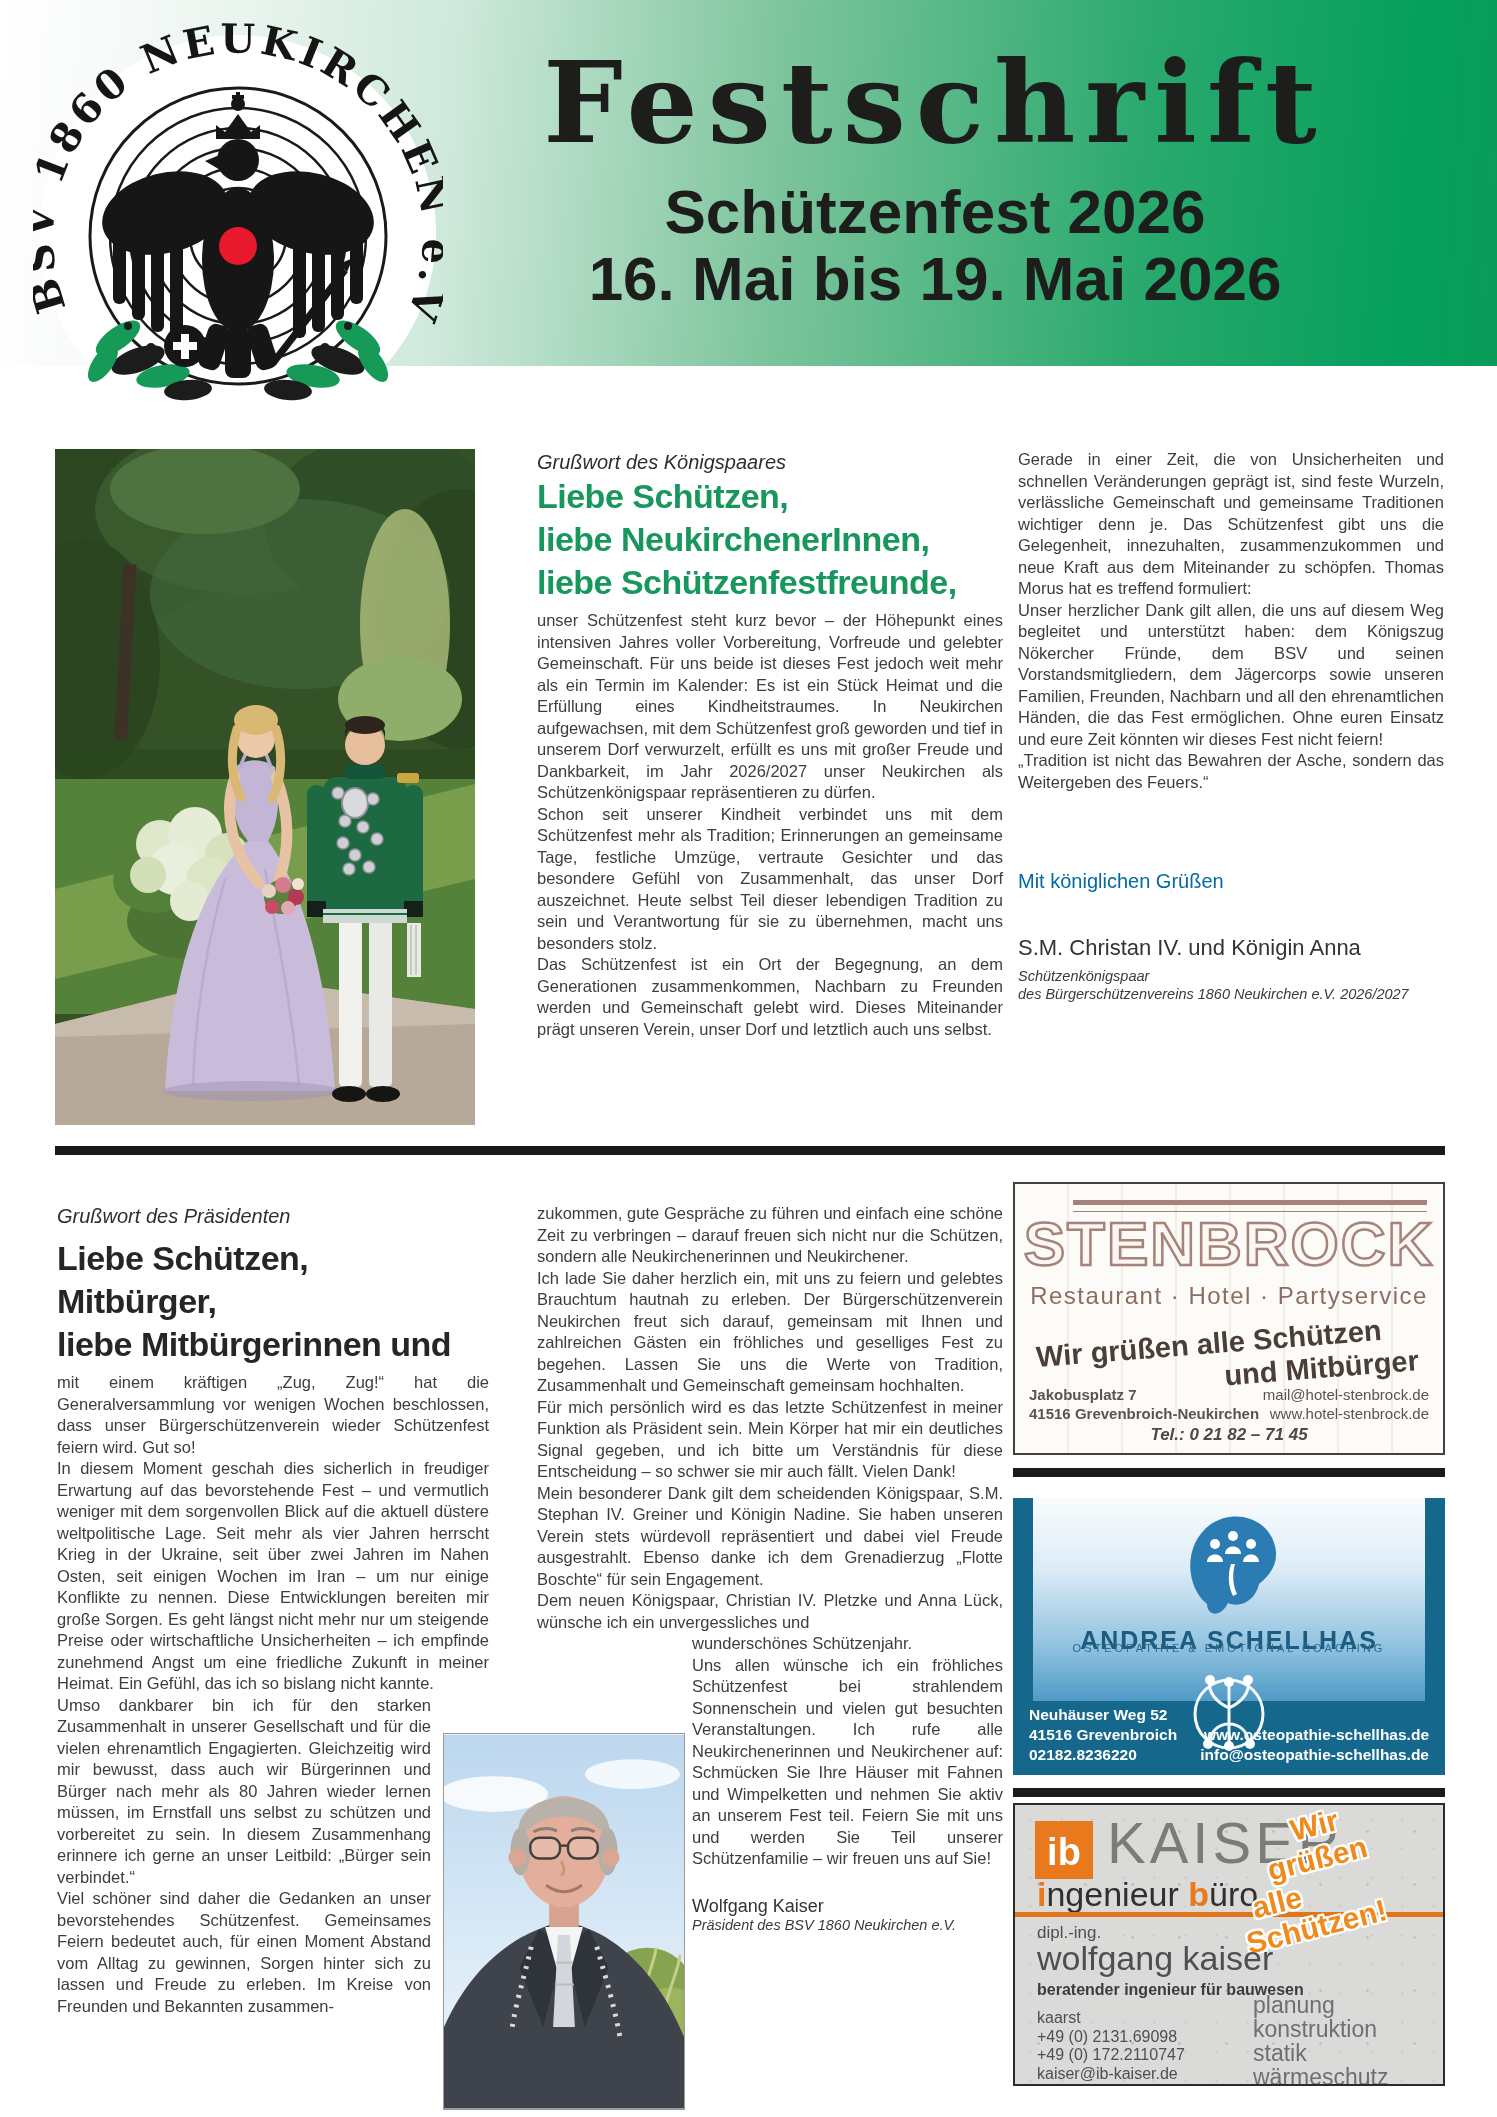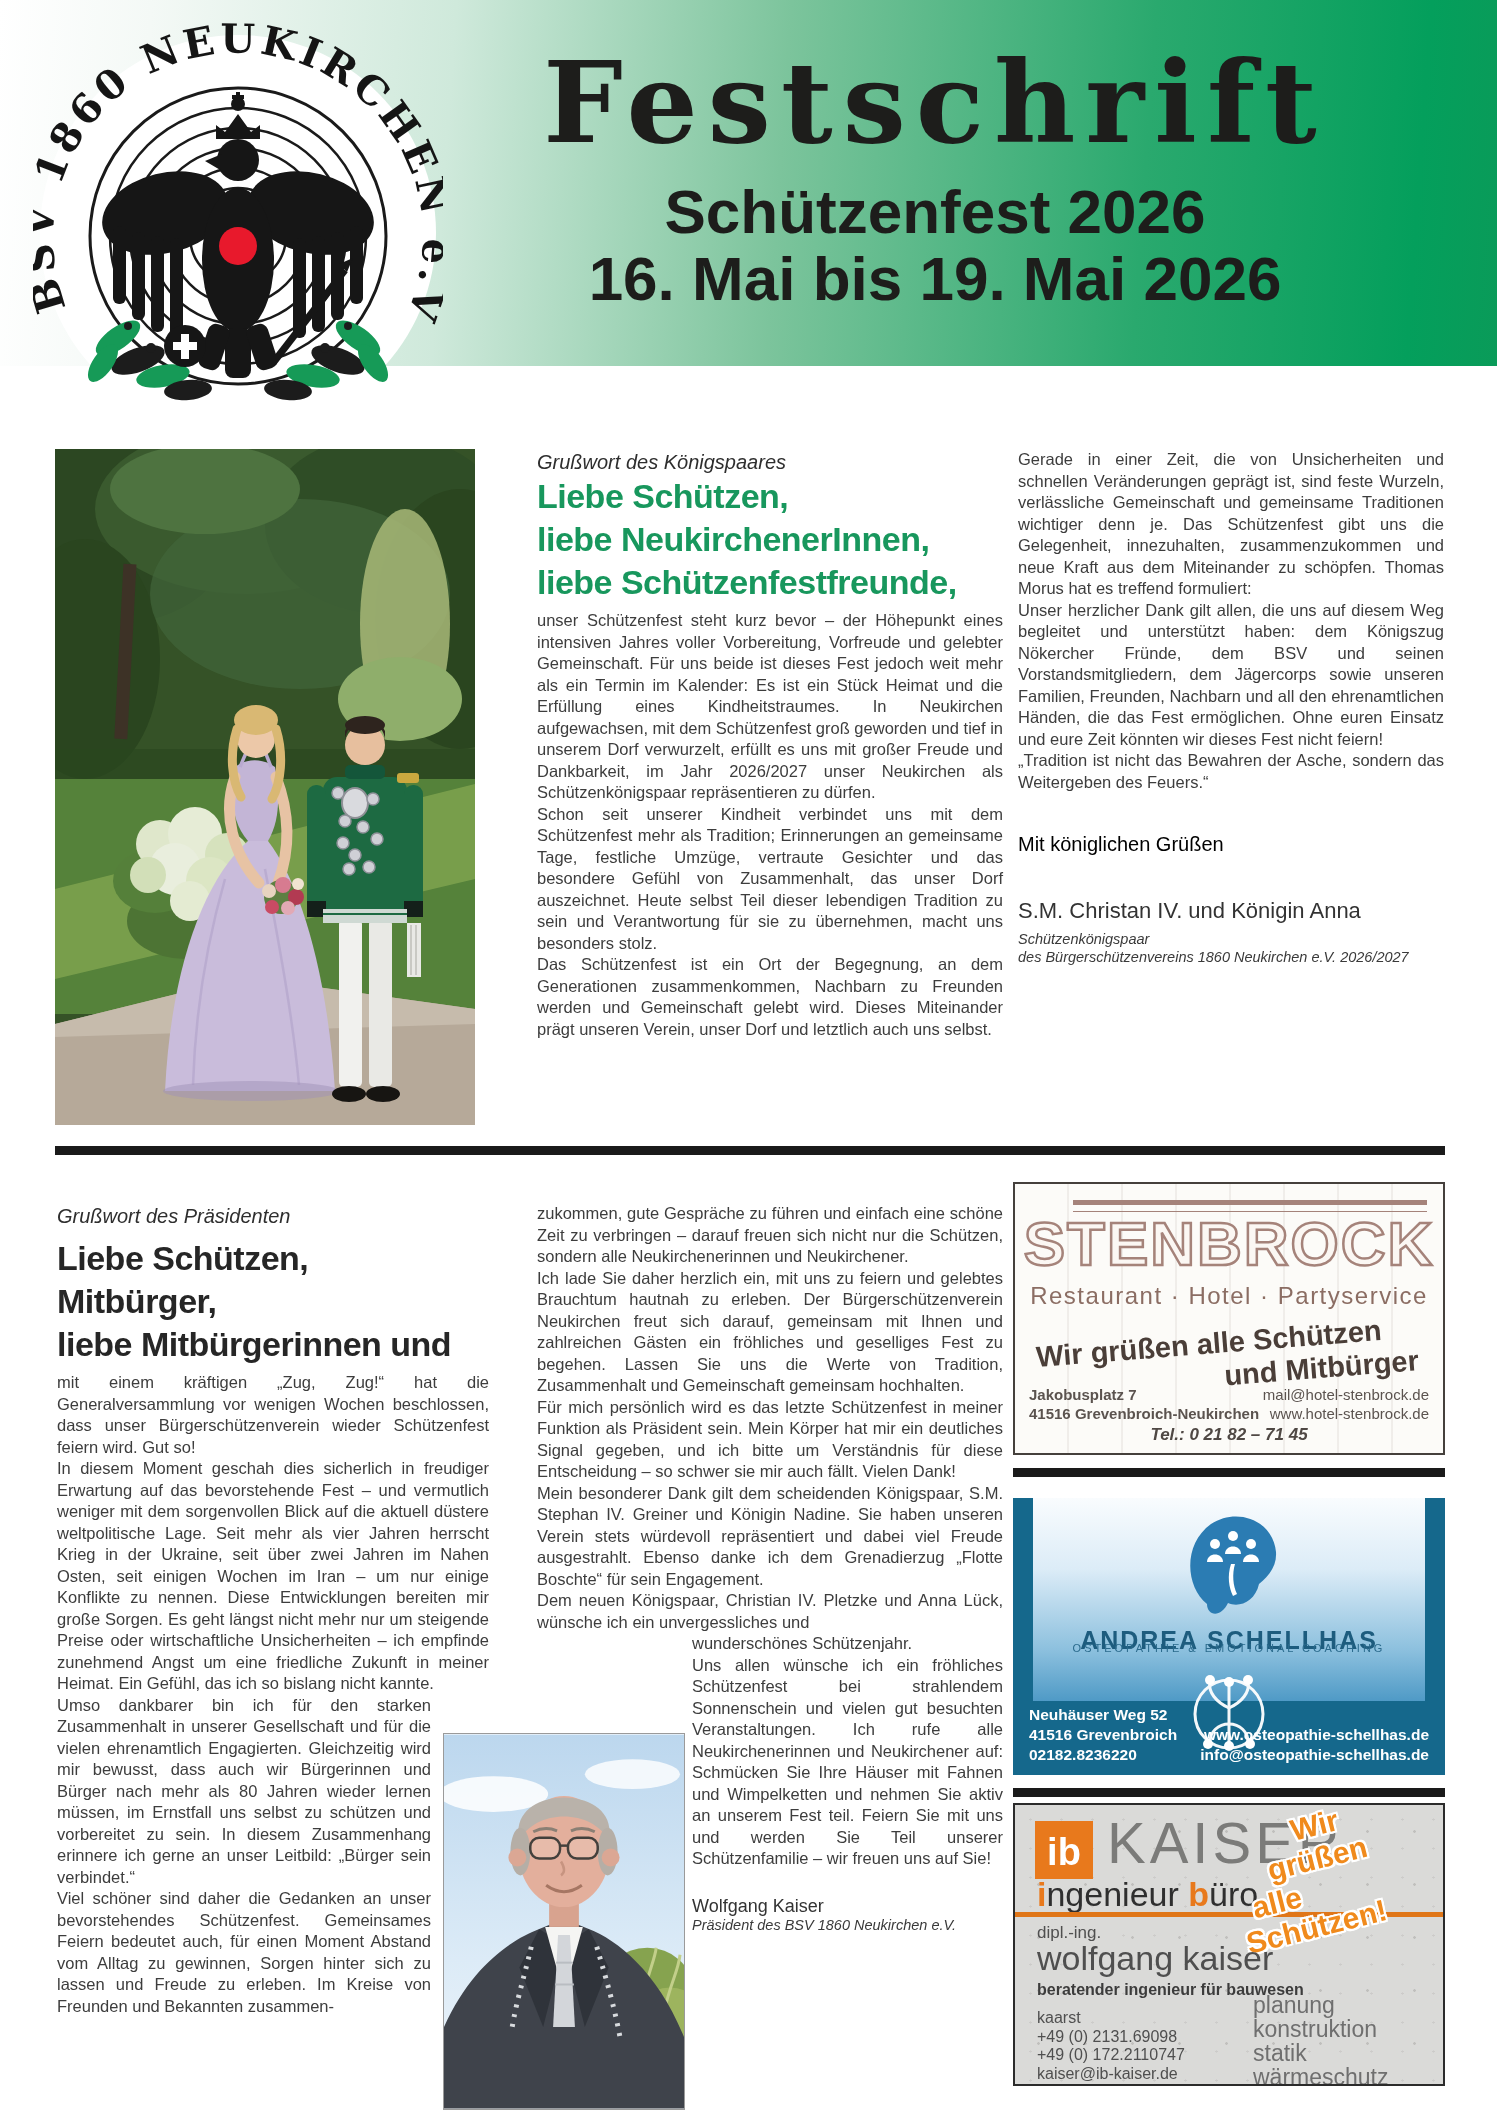--- a/index.html
+++ b/index.html
@@ -14,21 +14,21 @@
   .m-sub{font-weight:700;font-size:62px;line-height:67px;color:#1d1d1b;letter-spacing:0px;}
   .logo-wrap{position:absolute;left:33px;top:8px;width:410px;height:430px;}
   
   .col{position:absolute;}
   .kicker{font-style:italic;font-size:20px;line-height:26px;color:#2e2e2e;}
   .headline{font-weight:700;font-size:34px;line-height:43px;letter-spacing:-0.5px;}
   .headline.green{color:#18975d;}
   .headline.black{color:#262626;margin-top:8px;}
   .p,.quote{margin:0;font-size:16.5px;line-height:21.5px;text-align:justify;color:#3d3d3d;}
   .gap-top{margin-top:21px;}
-  .closing{margin-top:40px;font-size:20px;color:#000000;}
+  .closing{margin-top:77px;font-size:20px;color:#0369a1;}
   .sig-name{margin-top:42px;font-size:22px;color:#333;}
   .sig-role{font-style:italic;font-size:14.5px;line-height:18px;color:#3a3a3a;}
   .body-start{margin-top:6px;}
   
   .photo{position:absolute;overflow:hidden;}
   .photo svg{display:block;}
   .photo-kaiser{border:1px solid #9a9a9a;box-sizing:border-box;}
   .divider{position:absolute;left:55px;top:1146px;width:1390px;height:9px;background:#1a1a1a;}
   .float-spacer-right{float:right;width:58px;height:382px;}
   .float-spacer-left{float:left;width:155px;height:380px;}

